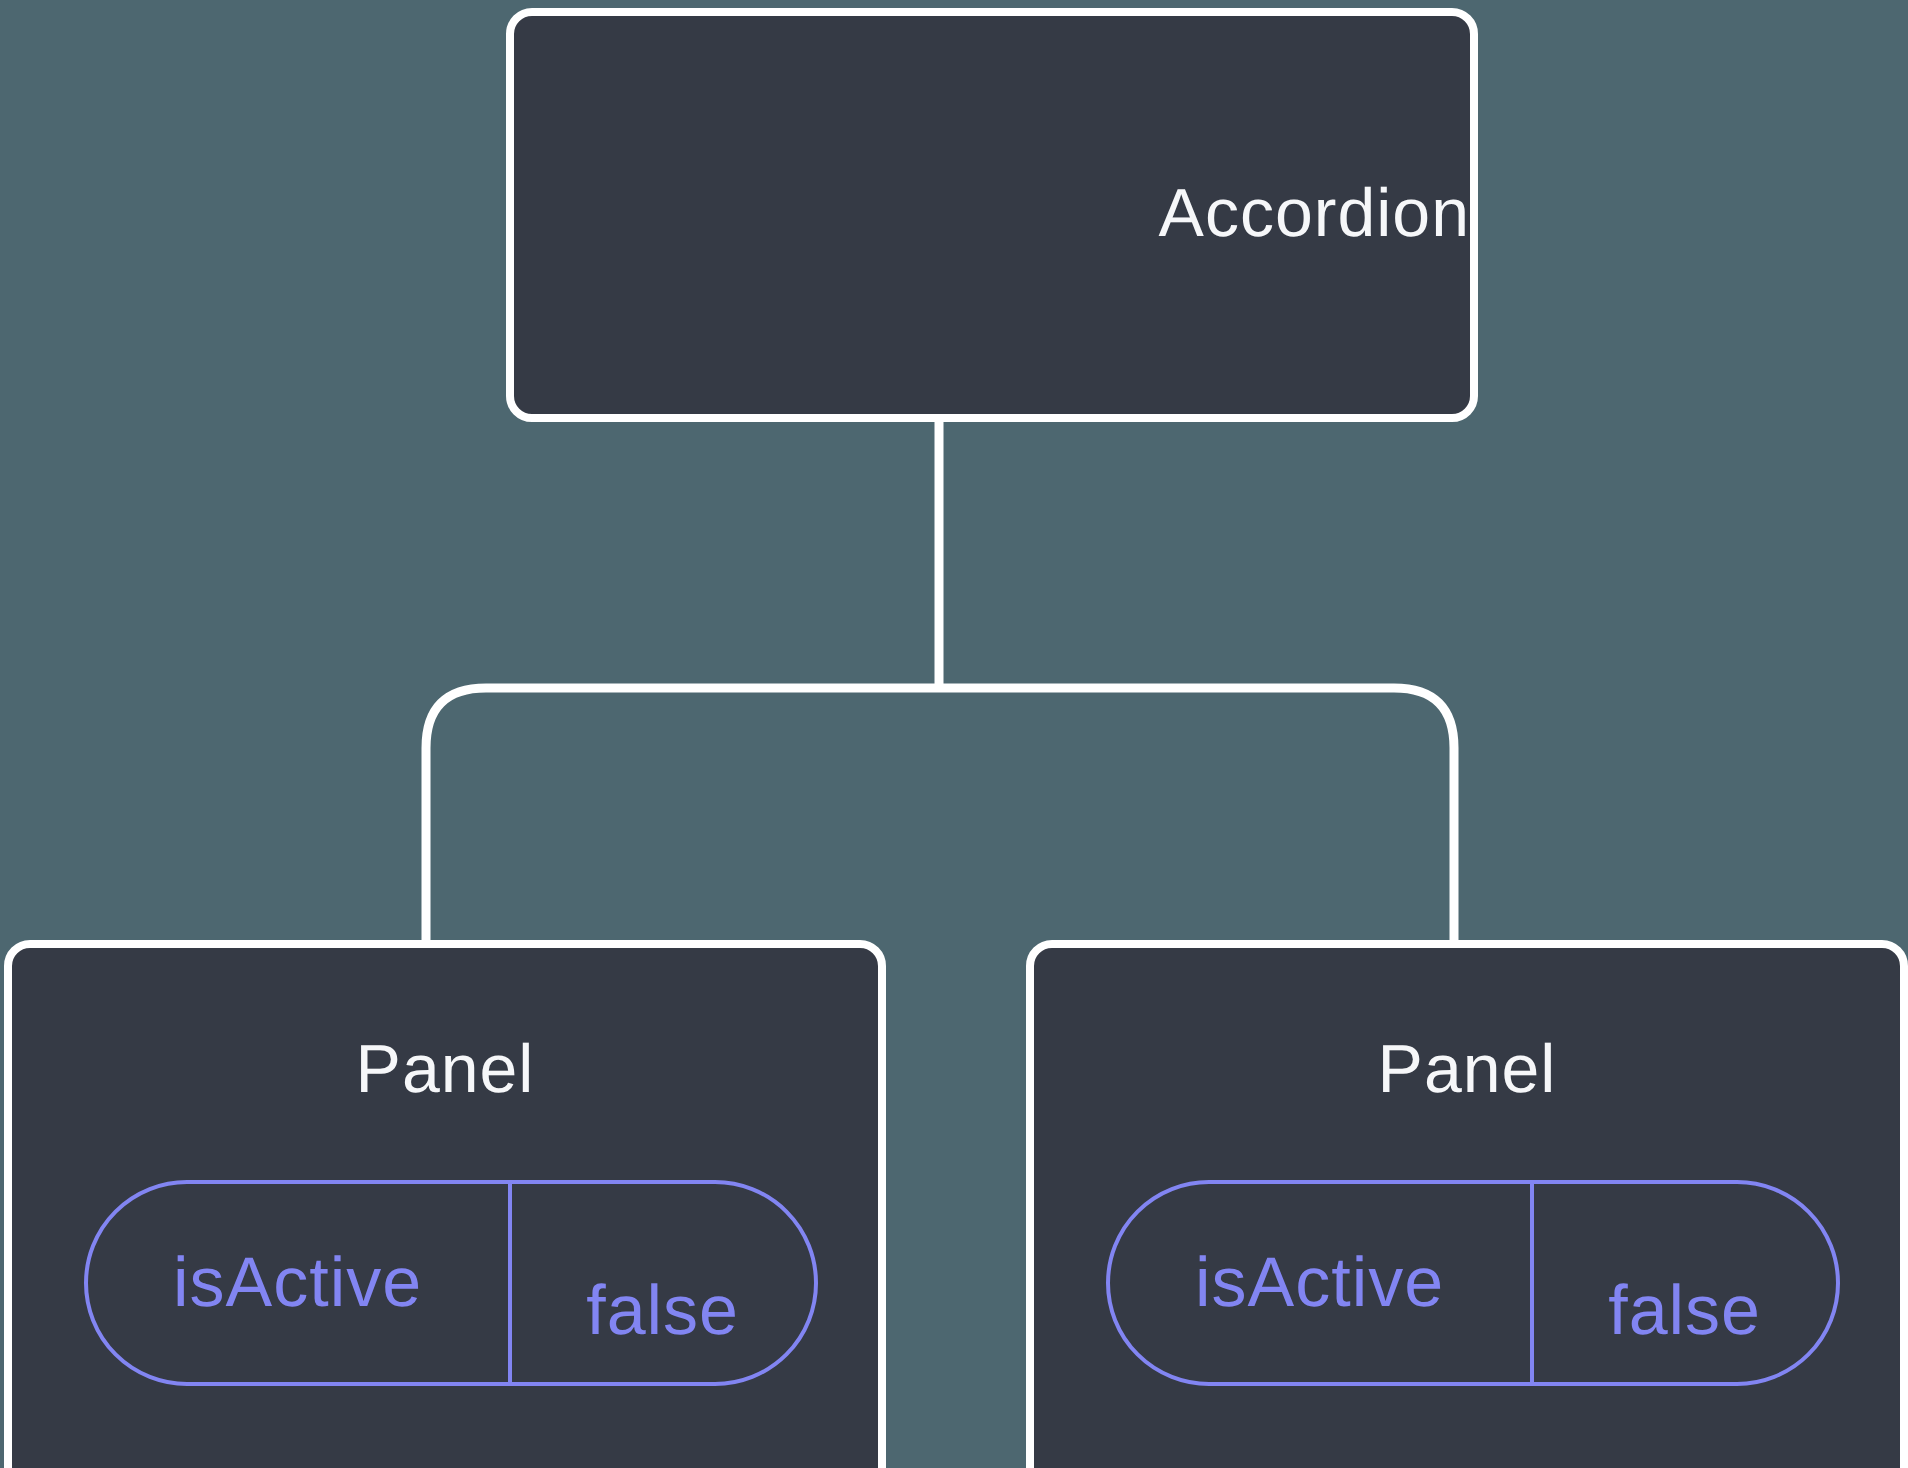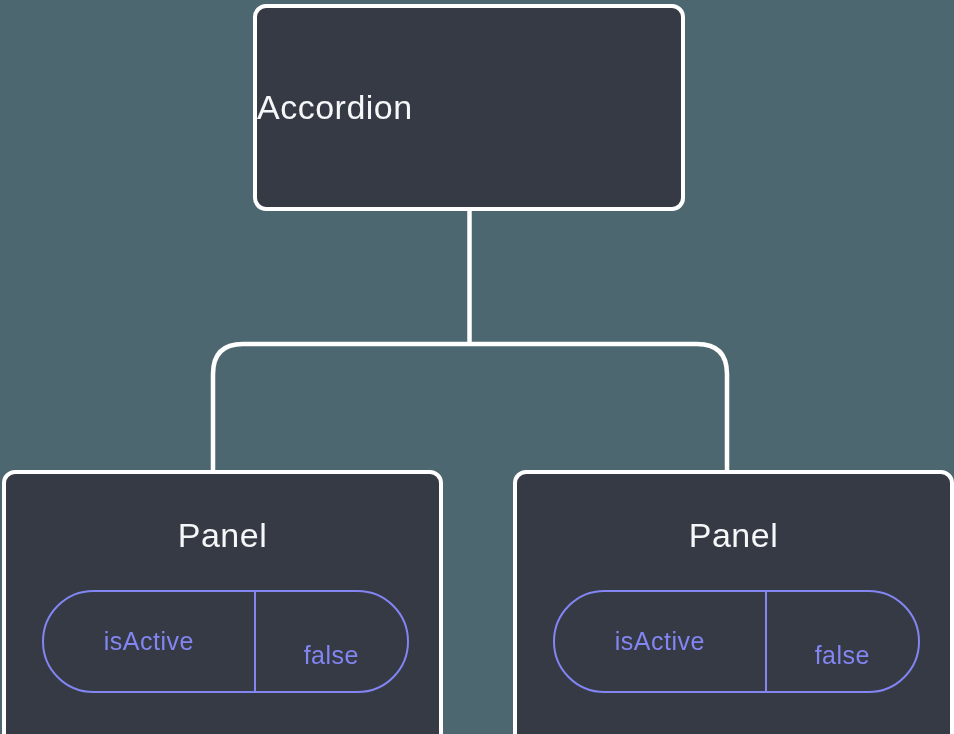--- a/index.html
+++ b/index.html
@@ -22,22 +22,22 @@
   .connector{
     position:absolute;left:0;top:0;
   }
   .node{
     position:absolute;
     background:var(--node-fill);
     border:4px solid var(--node-border);
     border-radius:13px;
   }
   .root{
-    left:253px;top:4px;width:432px;height:207px;
-    display:flex;align-items:center;justify-content:flex-start;
+    left:253px;top:4px;width:486px;height:207px;
+    display:flex;align-items:center;justify-content:flex-end;
   }
   .node-label{
     color:var(--node-text);
     font-size:34px;
     font-weight:500;
     letter-spacing:.5px;
   }
   .panel{
     width:441px;height:328px;top:470px;
   }
@@ -51,21 +51,21 @@
     position:absolute;left:36px;top:116px;
     width:367px;height:103px;
     border:2.5px solid var(--accent);
     border-radius:60px;
     display:flex;
     overflow:hidden;
   }
   .pill-cell{
     display:flex;align-items:center;justify-content:center;
     color:var(--accent);
-    font-size:25px;
+    font-size:35px;
     font-weight:400;
     letter-spacing:.5px;
   }
   .pill-key{
     flex:0 0 58.3%;
     border-right:2.5px solid var(--accent);
   }
   .pill-val{flex:1;margin-top:28px;}
 </style>
 </head>

